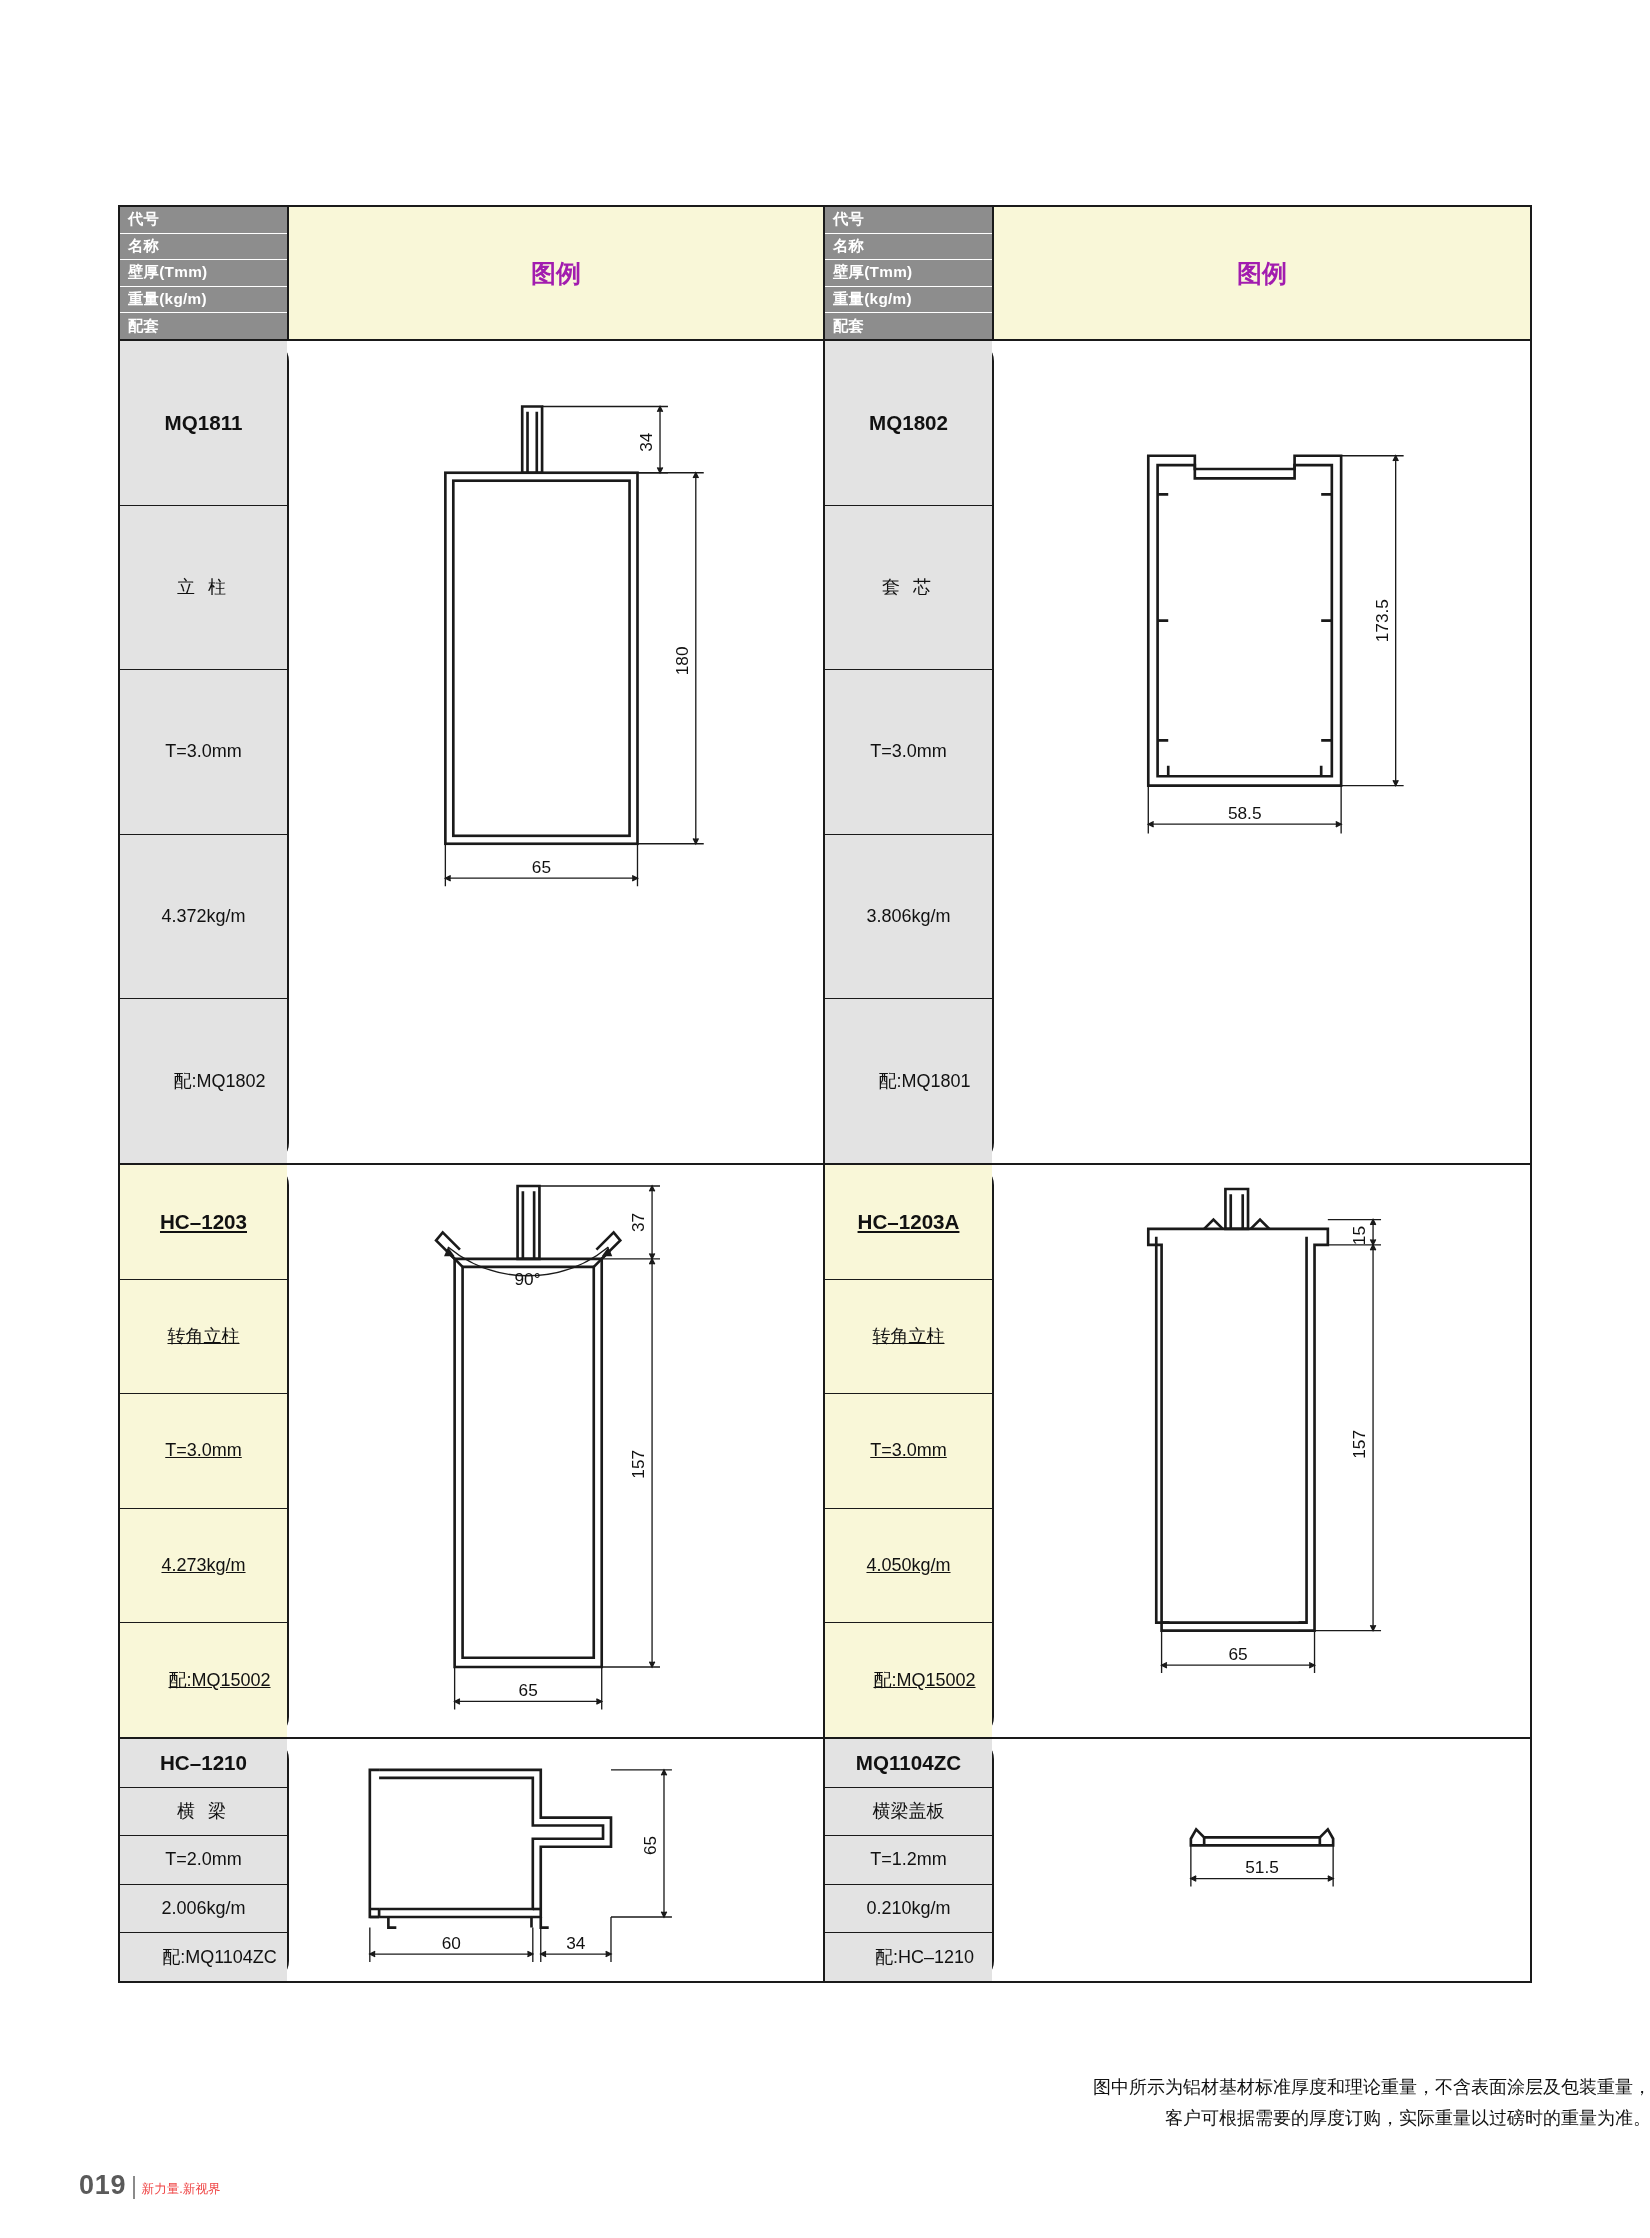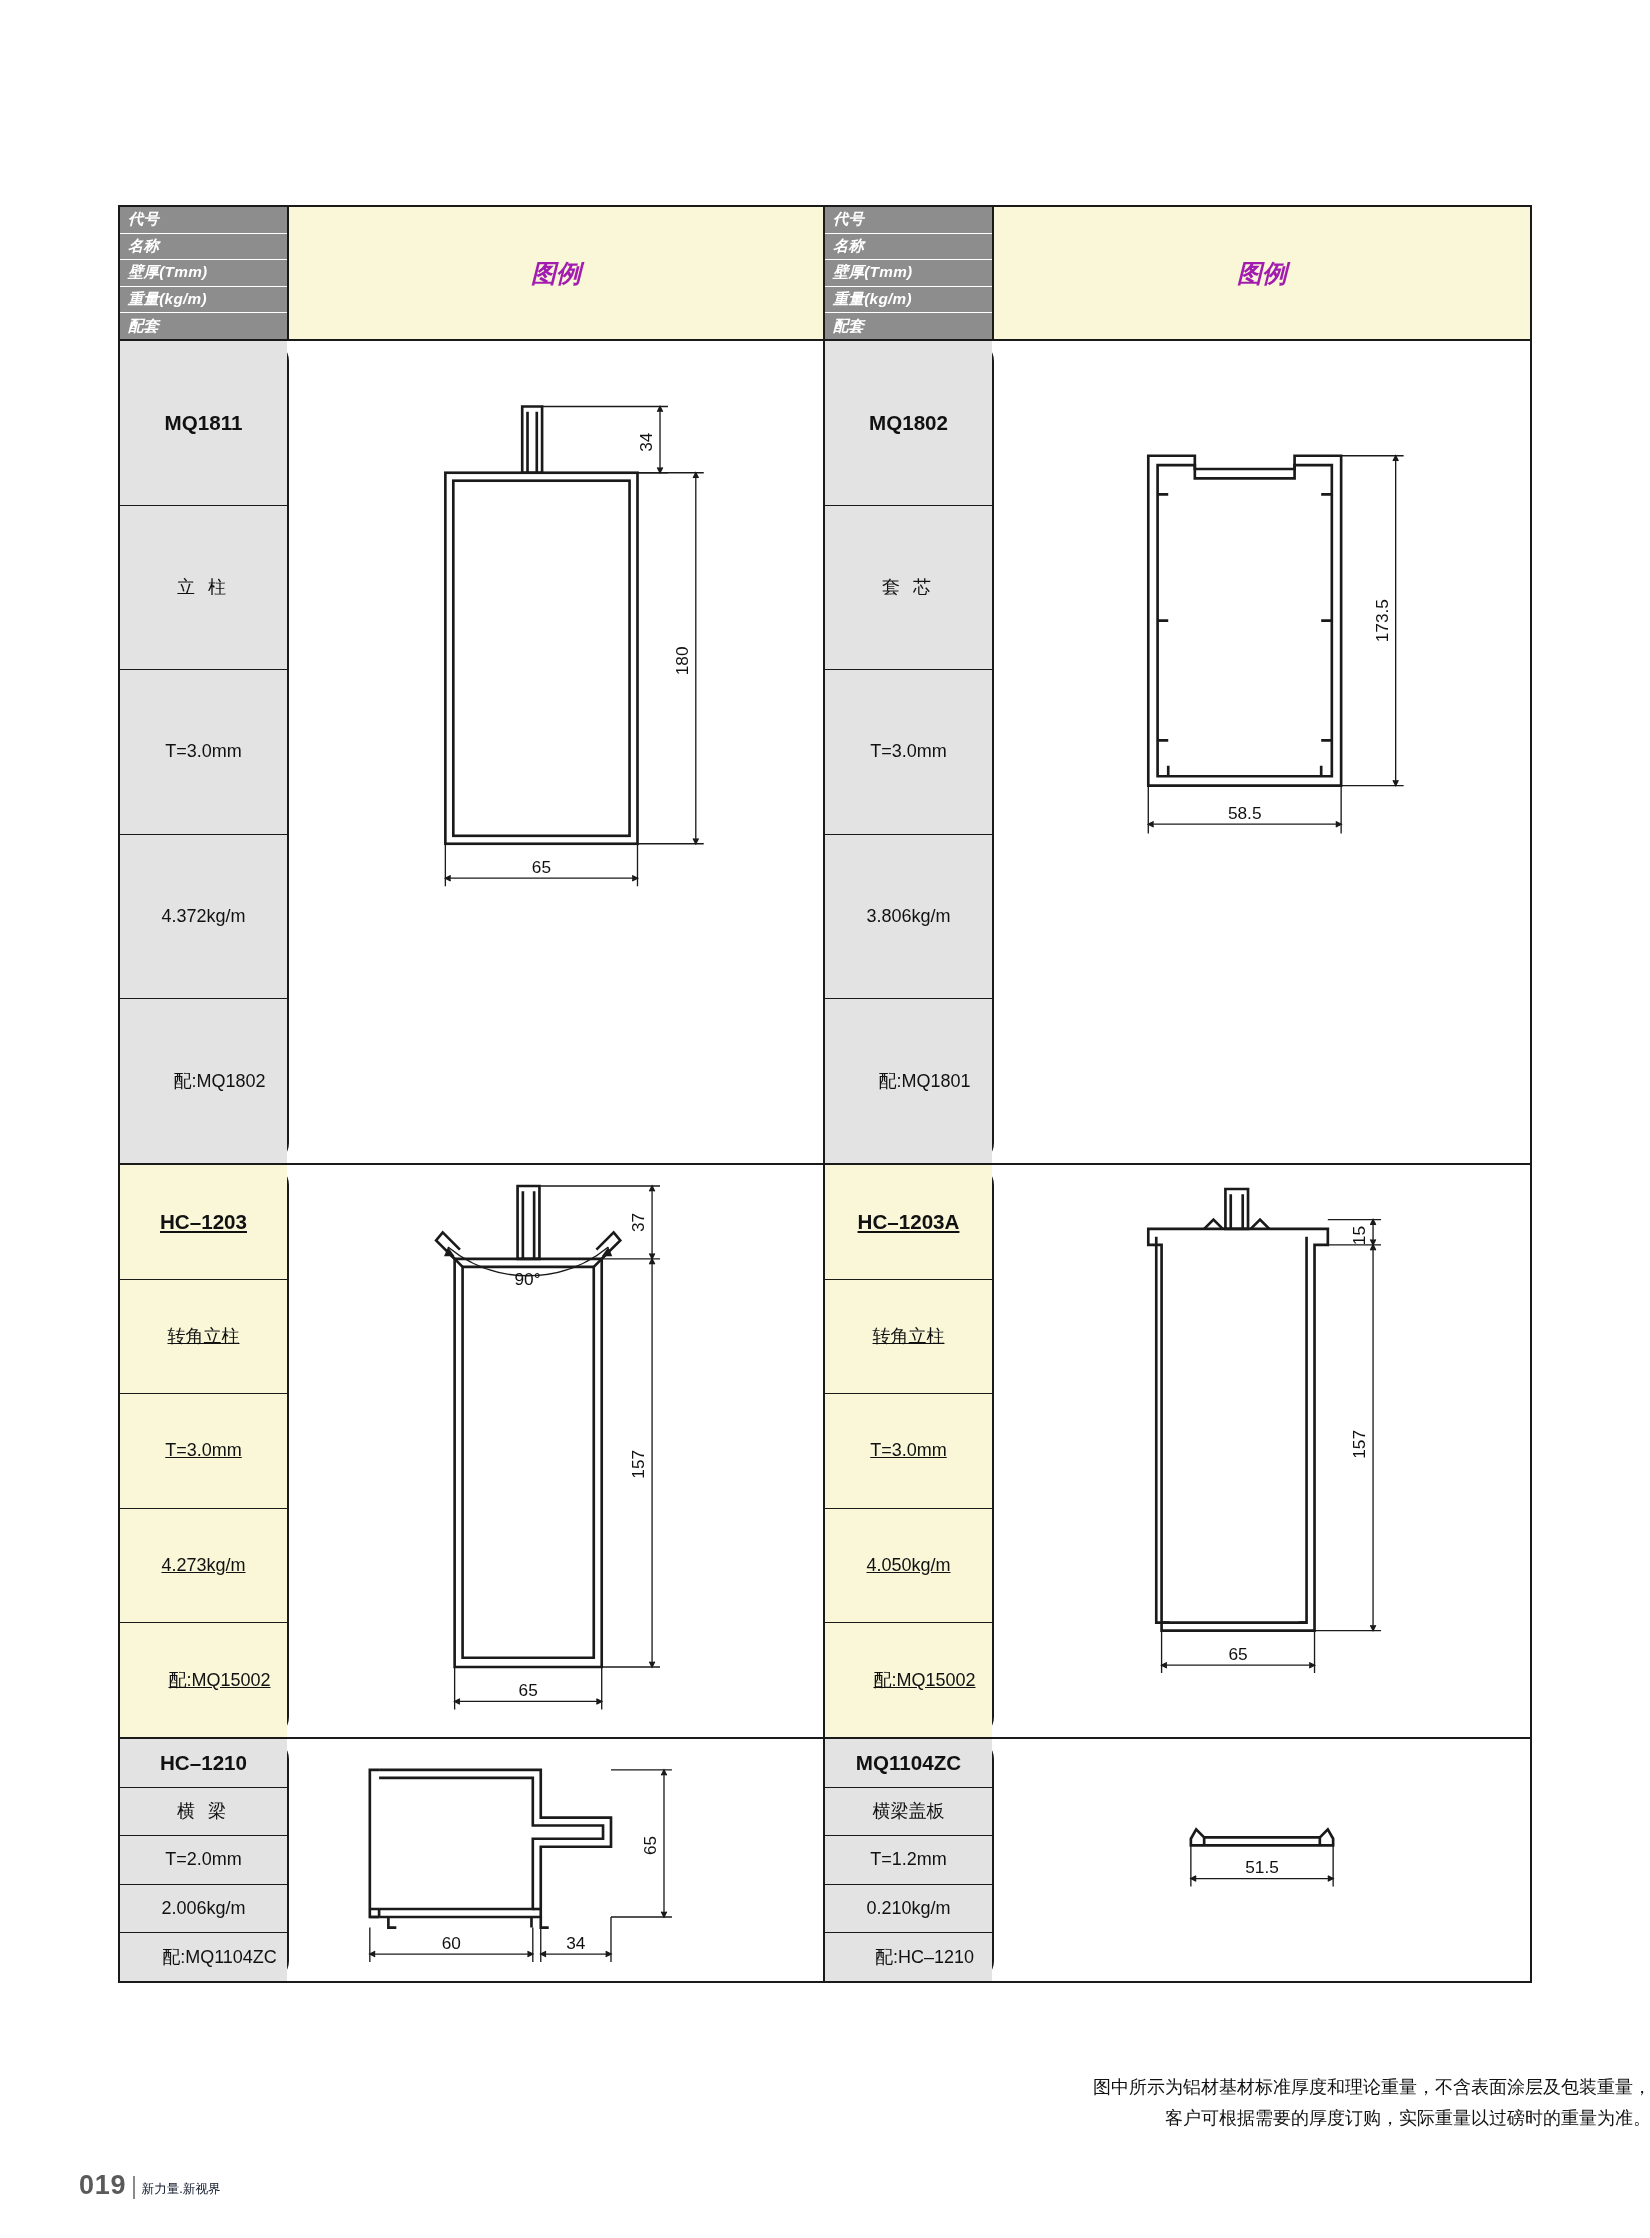--- a/index.html
+++ b/index.html
@@ -21,21 +21,20 @@
     left:118px;top:205px;
     width:1414px;
     border:2px solid #1a1a1a;
     box-sizing:border-box;
     display:flex;
     flex-direction:column;
   }
   .hdr-row{
     display:flex;
     height:132px;
-    font-style:italic;
   }
   .half{
     width:50%;
     display:flex;
     box-sizing:border-box;
   }
   .half.left{border-right:2px solid #1a1a1a;}
   .hdr-labels{
     width:169px;
     box-sizing:border-box;
@@ -113,21 +112,21 @@
     position:absolute;
     left:79px;top:2170px;
     display:flex;align-items:flex-end;
   }
   .pnum{
     font-size:27px;font-weight:bold;color:#5a5a5a;letter-spacing:0.7px;text-align:center;
   }
   .pbar{
     width:2px;height:22.6px;background:#8a8a8a;margin:0 6.7px 2px 6.7px;
   }
-  .pbrand{font-size:12.6px;color:#0f172a;margin-bottom:2.7px;}
+  .pbrand{font-size:12.6px;color:#ef4444;margin-bottom:2.7px;}
 </style>
 </head>
 <body>
 
 <div class="page">
 
   <div class="catalog">
 
     <div class="hdr-row">
       <div class="half left">

